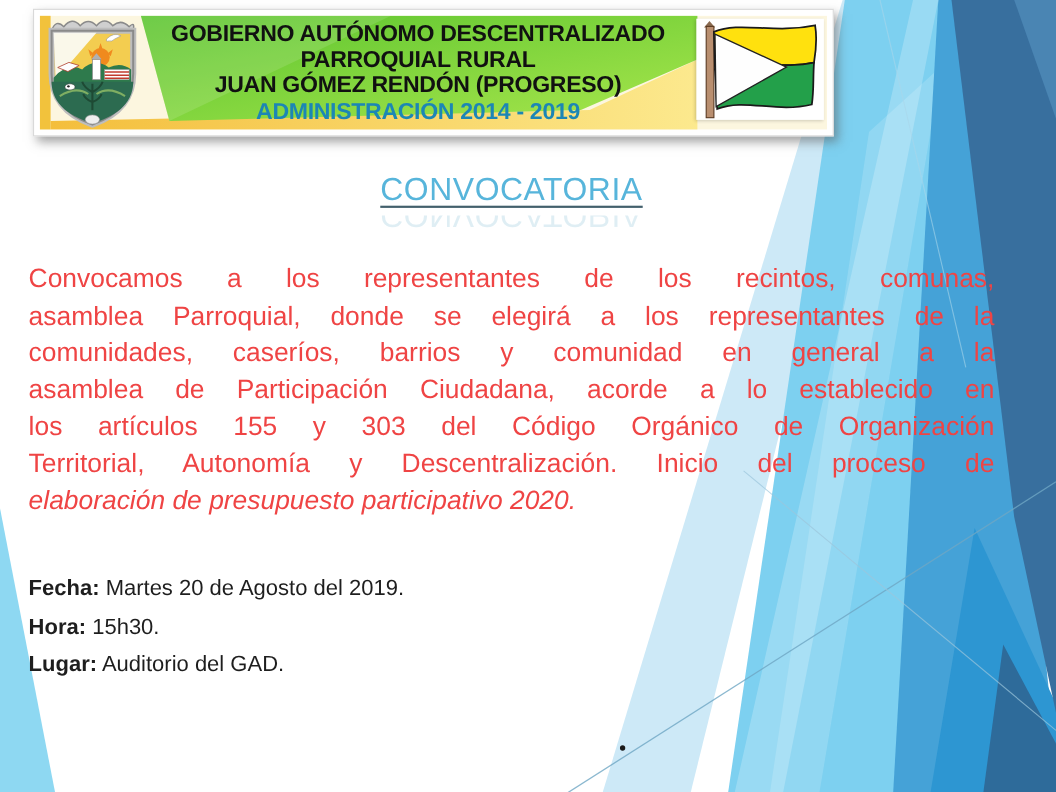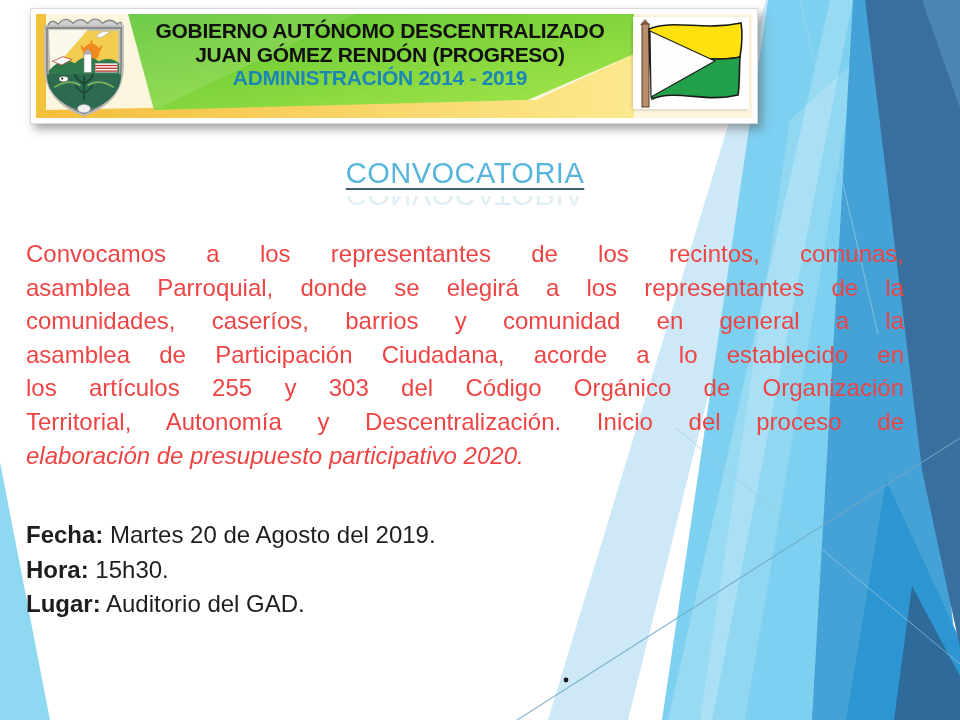--- a/index.html
+++ b/index.html
@@ -49,21 +49,21 @@
 
   
   .body-text{position:absolute;left:26px;top:237px;width:878px;z-index:2;}
   .para-line{
     font-size:24px;line-height:33.6px;color:#ef4444;
     text-align:justify;text-align-last:justify;white-space:normal;
   }
   .para-line.last{text-align-last:left;font-style:italic;}
 
   .details{position:absolute;left:26px;top:518px;width:878px;z-index:2;}
-  .detail-row{font-size:24px;line-height:34.6px;color:#1e1e1e;}
+  .detail-row{font-size:20px;line-height:34.6px;color:#1e1e1e;}
   .detail-row b{font-weight:bold;}
   .closing{
     position:absolute;left:26px;top:652px;width:878px;z-index:2;
     font-size:24px;color:#1e1e1e;
   }
 </style>
 </head>
 <body>
 
 <div class="slide">
@@ -137,20 +137,21 @@
         <path d="M80,78 Q64,68 52,76" fill="none" stroke="#7FAE62" stroke-width="2"></path>
         <path d="M48,66 L48,92 M48,74 Q40,70 38,64 M48,74 Q56,70 58,64 M48,84 Q41,81 39,76 M48,84 Q55,81 57,76" fill="none" stroke="#1E4A34" stroke-width="2"></path>
         <ellipse cx="26" cy="69" rx="5" ry="3" fill="#ffffff" stroke="#333" stroke-width="0.5"></ellipse>
         <circle cx="24.5" cy="68.5" r="1.2" fill="#222"></circle>
         <path d="M14,50 l11,-5 10,3 -11,6 z" fill="#FDFDFD" stroke="#B04030" stroke-width="0.8"></path>
         <ellipse cx="48" cy="101" rx="7" ry="4.5" fill="#eeeeee" stroke="#999" stroke-width="0.6"></ellipse>
       </svg>
 
       <div class="banner-text">
         <div class="bl">GOBIERNO AUTÓNOMO DESCENTRALIZADO</div>
+        <div class="bl">PARROQUIAL RURAL</div>
         <div class="bl">JUAN GÓMEZ RENDÓN (PROGRESO)</div>
         <div class="bl admin">ADMINISTRACIÓN 2014 - 2019</div>
       </div>
 
       <div class="flagbox">
         <svg width="116" height="92" viewBox="0 0 116 92">
           <polygon points="12,2 17,8 7,8" fill="#8a6a50"></polygon>
           <rect x="9" y="7" width="7" height="83" fill="#B98F70" stroke="#5a3a22" stroke-width="1"></rect>
           <path d="M16,12 C40,2 70,14 108,6 C110,18 109,28 107,40 C75,47 45,34 17,46 Z" fill="#FFE10E" stroke="#1a1a1a" stroke-width="1.6"></path>
           <path d="M17,46 C45,34 75,47 107,40 C106,54 107,66 105,78 C72,86 44,72 19,82 Z" fill="#23A04A" stroke="#1a1a1a" stroke-width="1.6"></path>
@@ -163,21 +164,21 @@
   <div class="title-wrap">
     <span class="page-title">CONVOCATORIA</span>
     <div class="title-reflection">CONVOCATORIA</div>
   </div>
 
   <div class="body-text">
     <div class="para-line">Convocamos a los representantes de los recintos, comunas,</div>
     <div class="para-line">asamblea Parroquial, donde se elegirá a los representantes de la</div>
     <div class="para-line">comunidades, caseríos, barrios y comunidad en general a la</div>
     <div class="para-line">asamblea de Participación Ciudadana, acorde a lo establecido en</div>
-    <div class="para-line">los artículos 255 y 303 del Código Orgánico de Organización</div>
+    <div class="para-line">los artículos 155 y 303 del Código Orgánico de Organización</div>
     <div class="para-line">Territorial, Autonomía y Descentralización. Inicio del proceso de</div>
     <div class="para-line last">elaboración de presupuesto participativo 2020.</div>
   </div>
 
   <div class="details">
     <div class="detail-row"><b>Fecha:</b><span> Martes 20 de Agosto del 2019.</span></div>
     <div class="detail-row"><b>Hora:</b><span> 15h30.</span></div>
     <div class="detail-row"><b>Lugar:</b><span> Auditorio del GAD.</span></div>
   </div>
 

